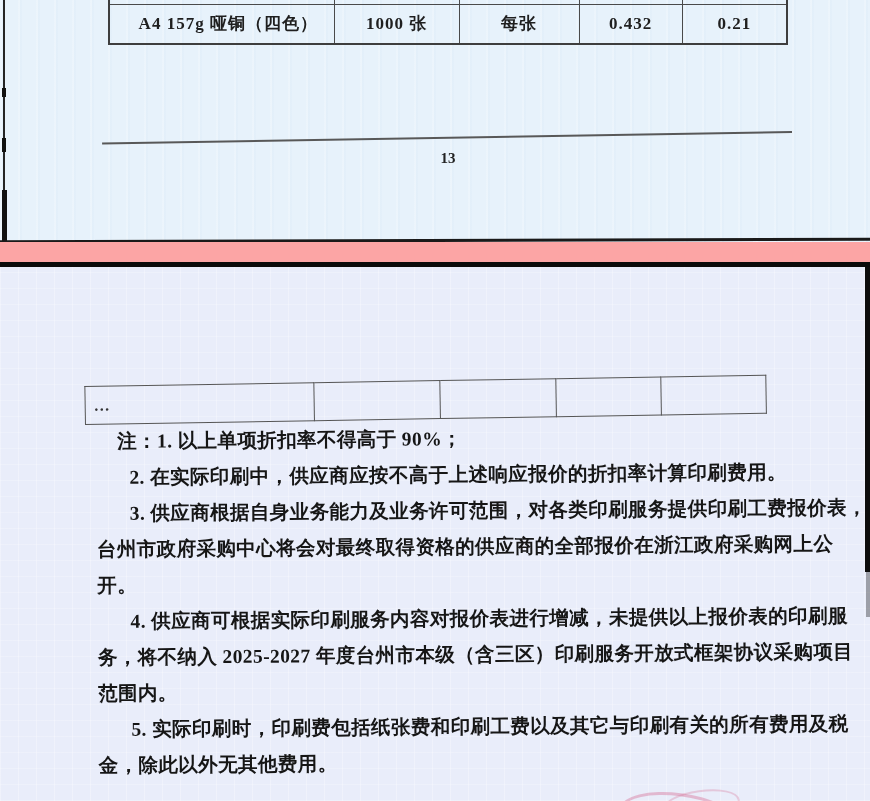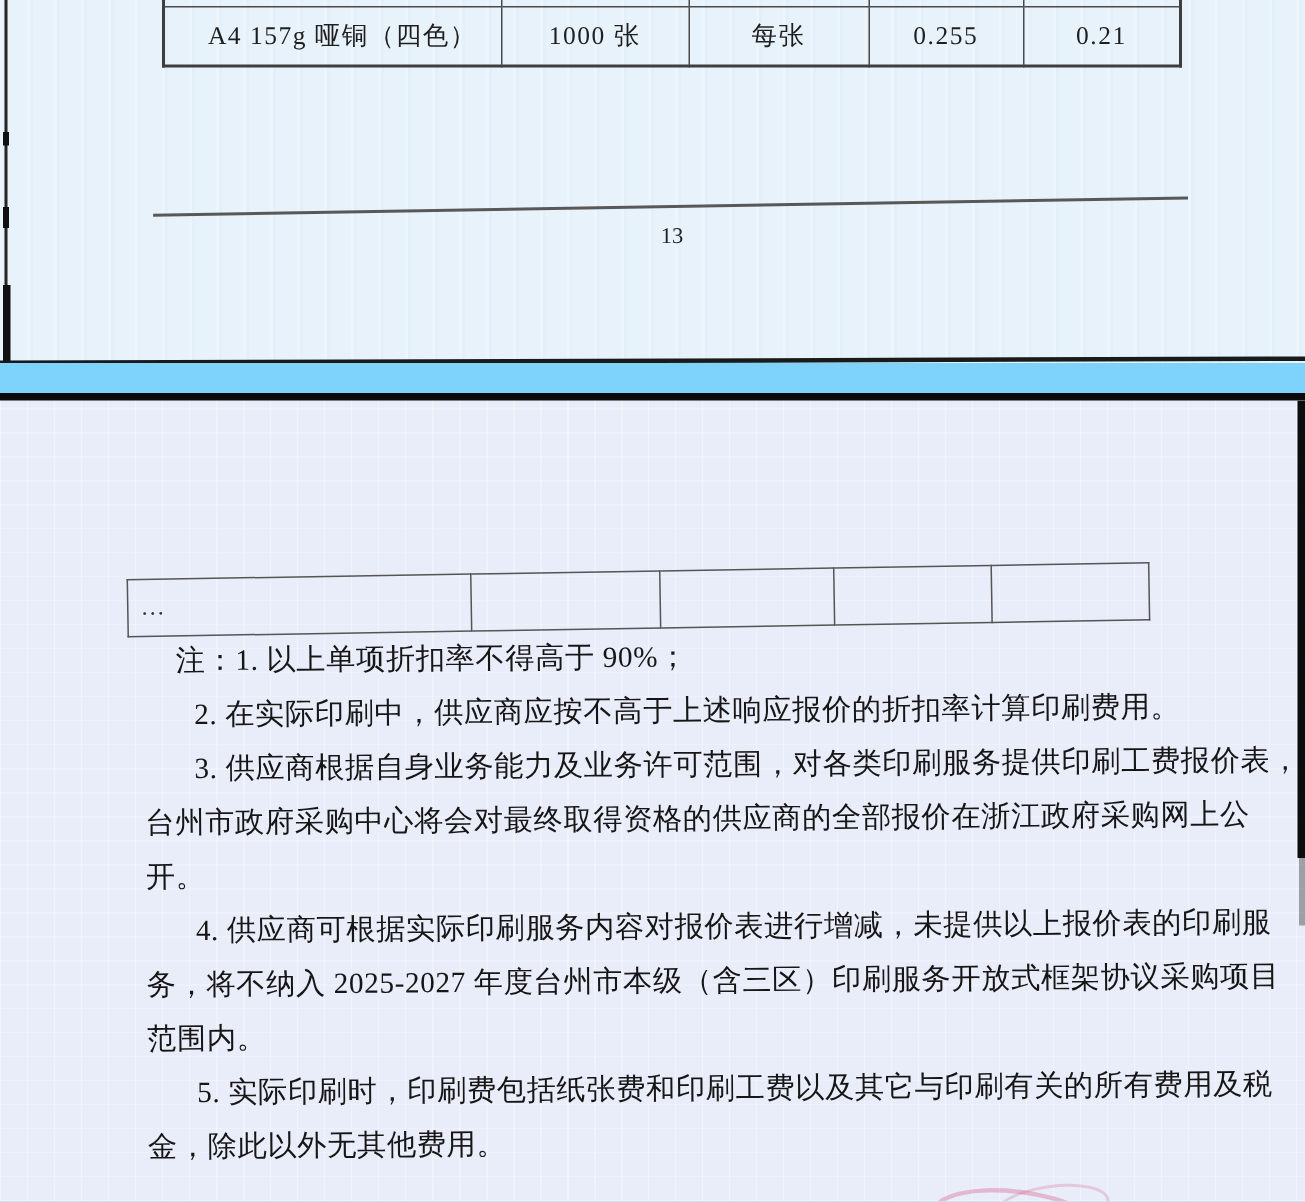--- a/index.html
+++ b/index.html
@@ -1,18 +1,18 @@
 <!DOCTYPE html>
 <html><head>
 <meta charset="utf-8">
 <style>
   * { margin:0; padding:0; box-sizing:border-box; }
   html,body { width:870px; height:801px; }
   body { font-family:"Liberation Serif","DejaVu Serif",serif; background:#dfdfdf; }
-  #stage { position:relative; width:870px; height:801px; overflow:hidden; background:#7dd3fc; }
+  #stage { position:relative; width:870px; height:801px; overflow:hidden; background:#fca5a5;font-weight:bold; }
 
   
   #page1 { position:absolute; left:0; top:0; width:870px; height:242px;
            background:#e7f2fb; overflow:hidden;
            background-image:repeating-linear-gradient(90deg, rgba(255,255,255,.20) 0 2px, rgba(210,228,244,.18) 2px 4px, transparent 4px 18px); }
   .p1-left-line { position:absolute; left:3px; top:0; width:2px; height:242px; background:#242424; }
   .p1-left-mark { position:absolute; left:2px; background:#111; }
   .p1-bottom-edge { position:absolute; left:-4px; top:239px; width:880px; height:3px; background:#1a1a1a; transform:rotate(-0.18deg); }
 
   table.p1-table { position:absolute; left:108px; top:-37px; border-collapse:collapse;
@@ -76,21 +76,21 @@
         <td class="c1"></td>
         <td class="c2"></td>
         <td class="c3"></td>
         <td class="c4"></td>
         <td class="c5"></td>
       </tr>
       <tr>
         <td class="c1">A4 157g 哑铜（四色）</td>
         <td class="c2">1000 张</td>
         <td class="c3">每张</td>
-        <td class="c4">0.255</td>
+        <td class="c4">0.432</td>
         <td class="c5">0.21</td>
       </tr>
     </tbody>
       </table>
     <div class="p1-table-underline"></div>
 
     <div class="p1-pageno">13</div>
     <div class="p1-bottom-edge"></div>
   </section>
 

